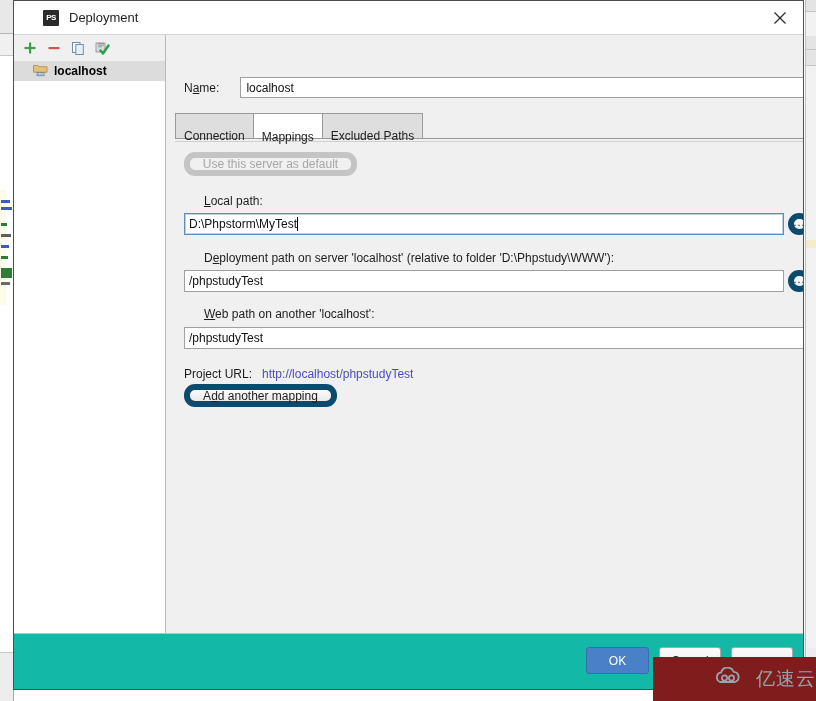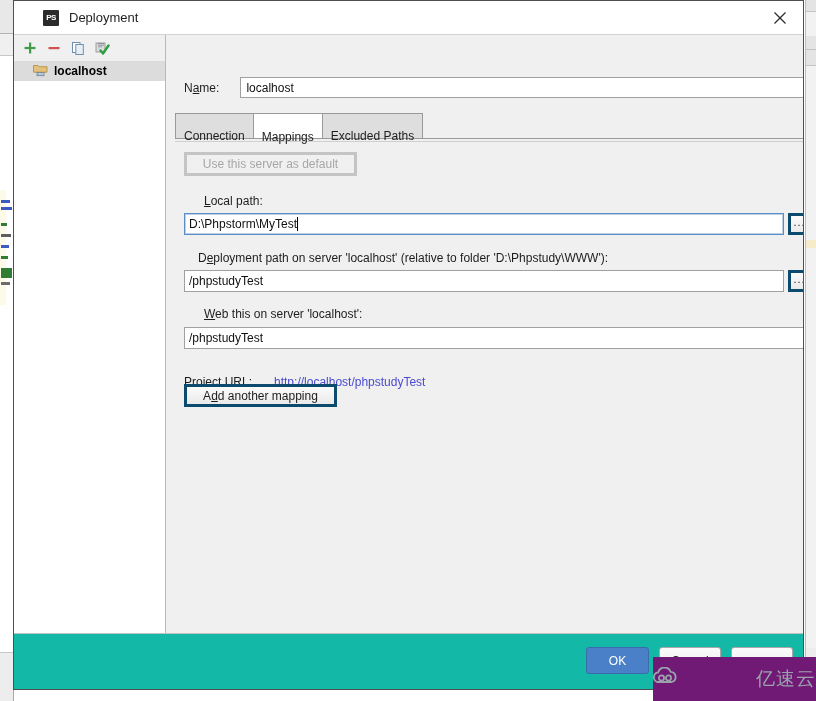--- a/index.html
+++ b/index.html
@@ -252,22 +252,22 @@
     width: 628px;
     height: 1px;
     background: #cfcfcf;
   }
 
   
   .btn {
     font-family: "Liberation Sans", sans-serif;
     font-size: 12px;
     background: linear-gradient(to bottom,#fbfbfb,#eaeaea);
-    border: 3px solid #0c4a6e;
-    border-radius: 0;
+    border: 6px solid #0c4a6e;
+    border-radius: 11px;
     color: #1d1d1d;
     box-sizing: border-box;
     display: inline-flex;
     align-items: center;
     justify-content: center;
     cursor: default;
     white-space: nowrap;
   }
   .btn.disabled {
     color: #a6a6a6;
@@ -318,34 +318,33 @@
     height: 22px;
     font-size: 11px;
     letter-spacing: 1px;
     padding-bottom: 4px;
   }
 
   .lbl-local   { left: 18px; top: 159px; }
   .in-local    { left: 18px; top: 178px; width: 600px; }
   .br-local    { left: 622px; top: 178px; }
 
-  .lbl-deploy  { left: 12px; top: 216px; }
+  .lbl-deploy  { left: 18px; top: 216px; }
   .in-deploy   { left: 18px; top: 235px; width: 600px; }
   .br-deploy   { left: 622px; top: 235px; }
 
   .lbl-web     { left: 18px; top: 272px; }
   .in-web      { left: 18px; top: 292px; width: 628px; }
 
   .url-row {
     position: absolute;
-    left: 18px; top: 340px;
-    display: flex;
-    align-items: center;
-    font-size: 12px;
-    gap: 12px;
+    left: 18px; top: 332px;
+    display: flex;
+    align-items: center;
+    font-size: 12px;
   }
   .url-link {
     margin-left: 10px;
     color: #4a4ad0;
     cursor: default;
   }
   .btn-add-map {
     position: absolute;
     left: 18px; top: 349px;
     width: 153px;
@@ -390,24 +389,24 @@
     color: #1d1d1d;
   }
 
   
   .watermark {
     position: absolute;
     right: 0;
     bottom: 0;
     width: 163px;
     height: 44px;
-    background: #701a75;
-    display: flex;
-    align-items: center;
-    justify-content: space-between;
+    background: #7f1d1d;
+    display: flex;
+    align-items: center;
+    justify-content: flex-end;
     gap: 6px;
     z-index: 50;
   }
   .wm-text {
     font-size: 19px;
     color: #9aa3ad;
     font-family: "DejaVu Sans", sans-serif;
     letter-spacing: 1px;
   }
 </style>
@@ -527,21 +526,21 @@
           <span class="caret"></span>
       </div>
       <div class="btn browse-btn br-local">...</div>
 
       <div class="field-label lbl-deploy"><span>D</span><span class="mn">e</span><span>ployment path on server 'localhost' (relative to folder 'D:\Phpstudy\WWW'):</span></div>
       <div class="txtfield in-deploy">
         <span>/phpstudyTest</span>
       </div>
       <div class="btn browse-btn br-deploy">...</div>
 
-      <div class="field-label lbl-web"><span class="mn">W</span><span>eb this on server 'localhost':</span></div>
+      <div class="field-label lbl-web"><span class="mn">W</span><span>eb path on another 'localhost':</span></div>
       <div class="txtfield in-web">
         <span>/phpstudyTest</span>
       </div>
 
       <div class="url-row">
         <span class="lbl">Project URL:</span>
         <span class="url-link">http://localhost/phpstudyTest</span>
       </div>
 
       <div class="btn btn-add-map">

